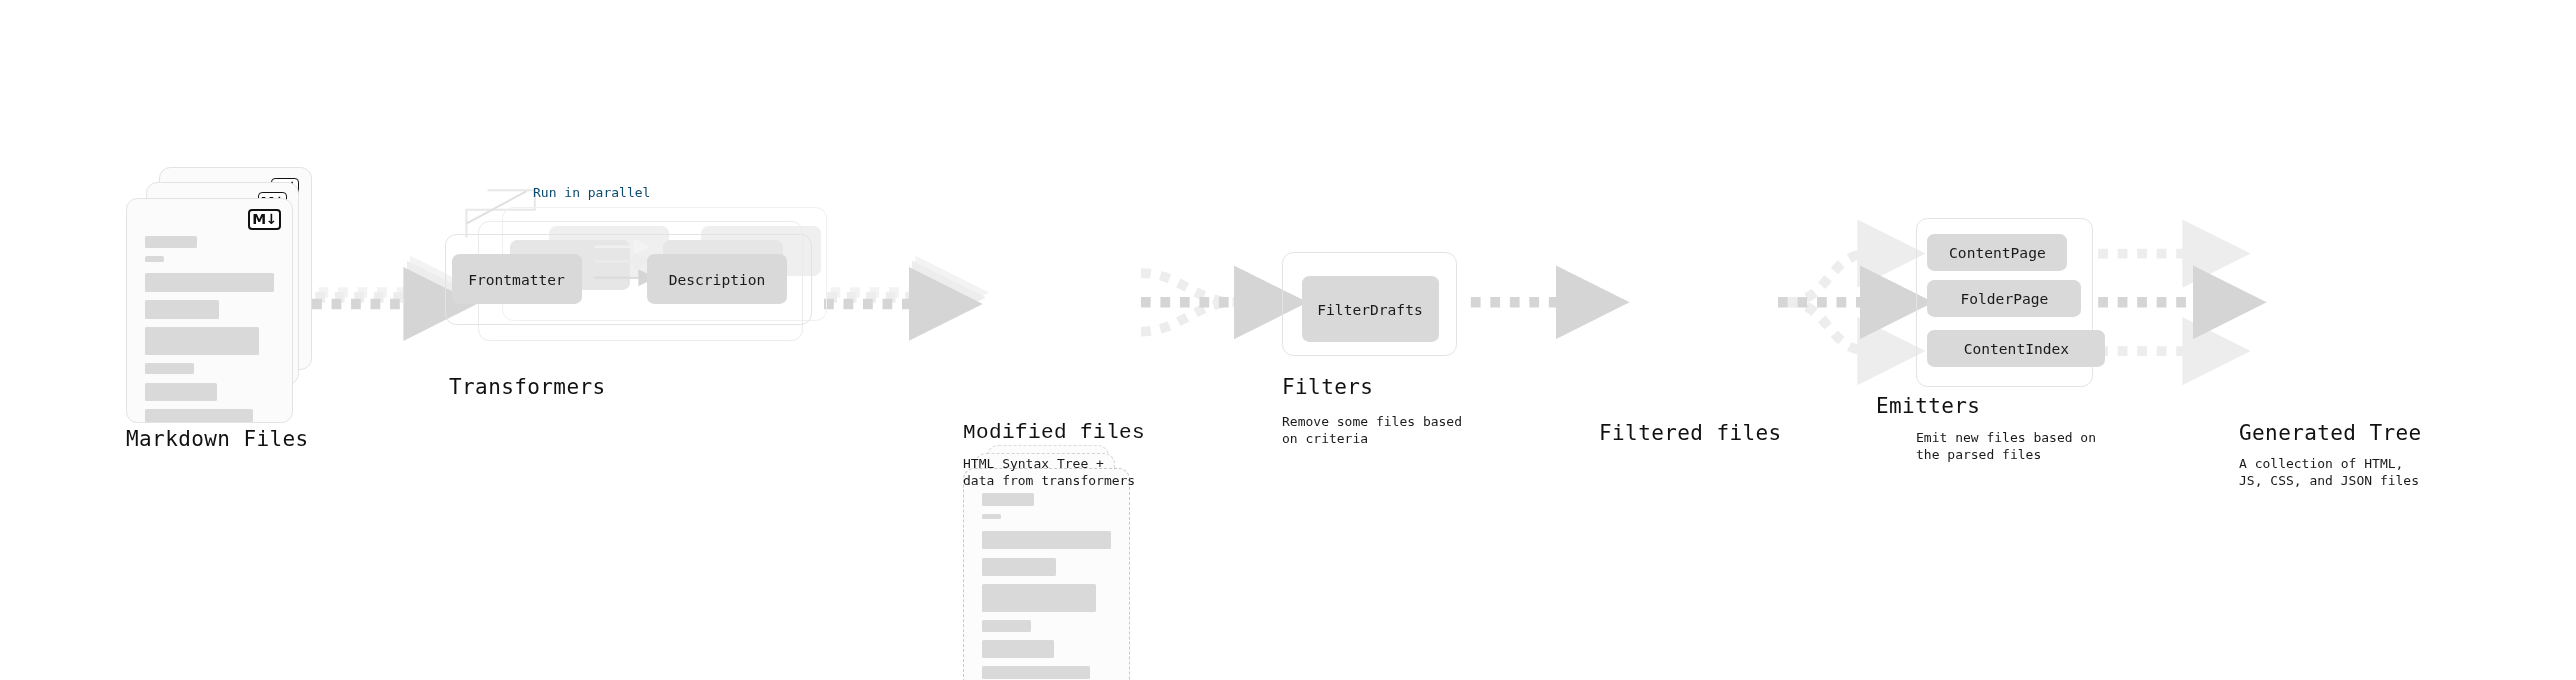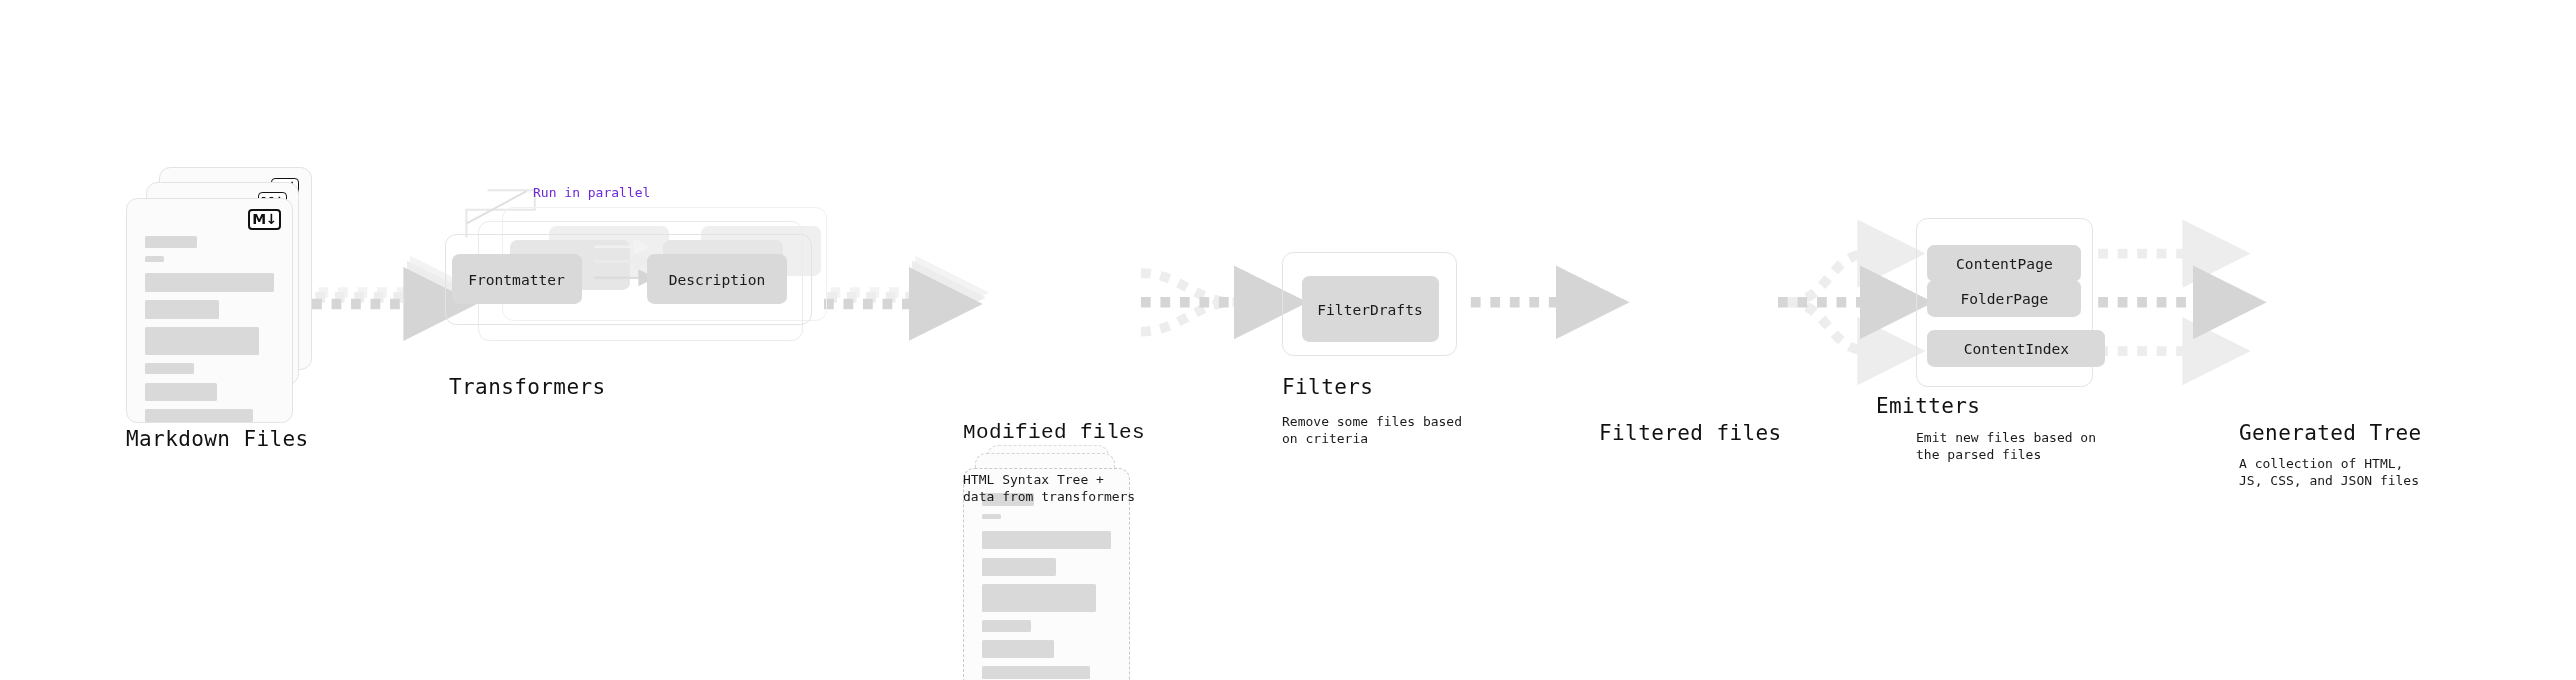--- a/index.html
+++ b/index.html
@@ -118,21 +118,21 @@
   .subtitle {
     position: absolute;
     font-size: 13px;
     line-height: 17px;
     color: #1a1a1a;
     white-space: pre;
   }
   .hint {
     position: absolute;
     font-size: 13px;
-    color: #6d28d9;
+    color: #0c4a6e;
     white-space: nowrap;
   }
 
   svg { overflow: visible; }
 </style>
 </head>
 <body>
 
 <div id="stage">
 
@@ -273,41 +273,41 @@
         <div class="skel" style="width:57%;height:18.7px;"></div>
         <div class="skel" style="width:88%;height:28px;"></div>
         <div class="skel" style="width:38%;height:11.4px;"></div>
         <div class="skel" style="width:56%;height:18px;"></div>
         <div class="skel" style="width:84%;height:13px;"></div>
       </div>
     </div>
   </div>
 
   <div class="title" style="left:963px; top:421px;font-family:Liberation Mono, monospace;">Modified files</div>
-  <div class="subtitle" style="left:963px; top:471px;">HTML Syntax Tree +
+  <div class="subtitle" style="left:963px; top:455px;">HTML Syntax Tree +
 data from transformers</div>
 
   <div class="node" style="left:1282px; top:252px; width:195px; height:106px;">
     <div class="group-box" style="left:0px; top:0px; width:175px; height:104px;">
     </div>
     <div class="chip" style="left:19.5px; top:24.4px; width:137px; height:66px;">
       <span>FilterDrafts</span>
     </div>
   </div>
 
   <div class="title" style="left:1282px; top:375px;">Filters</div>
   <div class="subtitle" style="left:1282px; top:413px;">Remove some files based
 on criteria</div>
 
   <div class="title" style="left:1599px; top:421px;">Filtered files</div>
 
   <div class="node" style="left:1916px; top:218px; width:211px; height:179px;">
     <div class="group-box" style="left:0px; top:0px; width:177px; height:169px;">
     </div>
-    <div class="chip" style="left:11.4px; top:27px; width:154px; height:37px;">
+    <div class="chip" style="left:11.4px; top:16px; width:140px; height:37px;">
       <span>ContentPage</span>
     </div>
     <div class="chip" style="left:11.4px; top:62px; width:154px; height:37px;">
       <span>FolderPage</span>
     </div>
     <div class="chip" style="left:11.4px; top:112px; width:178px; height:37px;">
       <span>ContentIndex</span>
     </div>
   </div>
 

